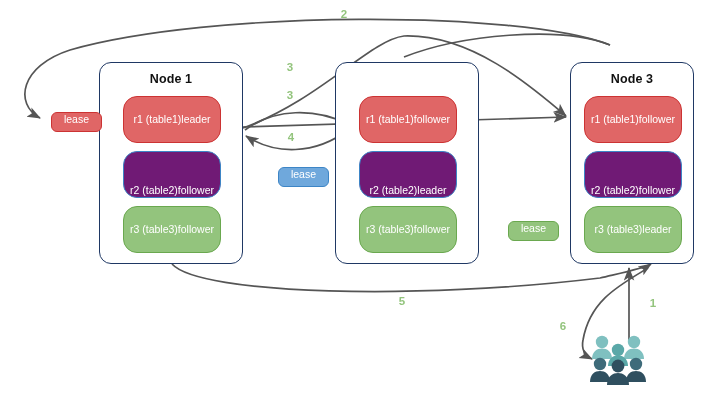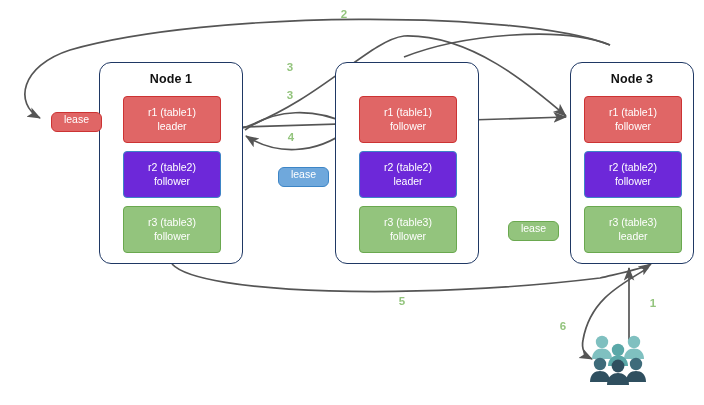--- a/index.html
+++ b/index.html
@@ -41,38 +41,39 @@
     font-size: 12.5px;
     font-weight: bold;
     color: #111111;
     letter-spacing: 0.1px;
   }
   .replica {
     position: absolute;
     left: 23px;
     width: 98px;
     height: 47px;
-    border-radius: 4px;
+    border-radius: 14px;
     box-sizing: border-box;
     display: flex;
-    flex-direction: column;
+    flex-direction: row;
     align-items: center;
     justify-content: center;
     color: #ffffff;
     font-size: 10.5px;
     line-height: 13.5px;
     text-align: center;
   }
   .rep-red {
     background: #e06666;
     border: 1.6px solid #cc3333;
   }
   .rep-blue {
-    background: #6d28d9;
+    background: #701a75;
     border: 1.6px solid #3d85c6;
+    align-items: flex-end;
   }
   .rep-green {
     background: #93c47d;
     border: 1.6px solid #6aa84f;
   }
   .lease {
     position: absolute;
     border-radius: 6px;
     box-sizing: border-box;
     display: flex;

